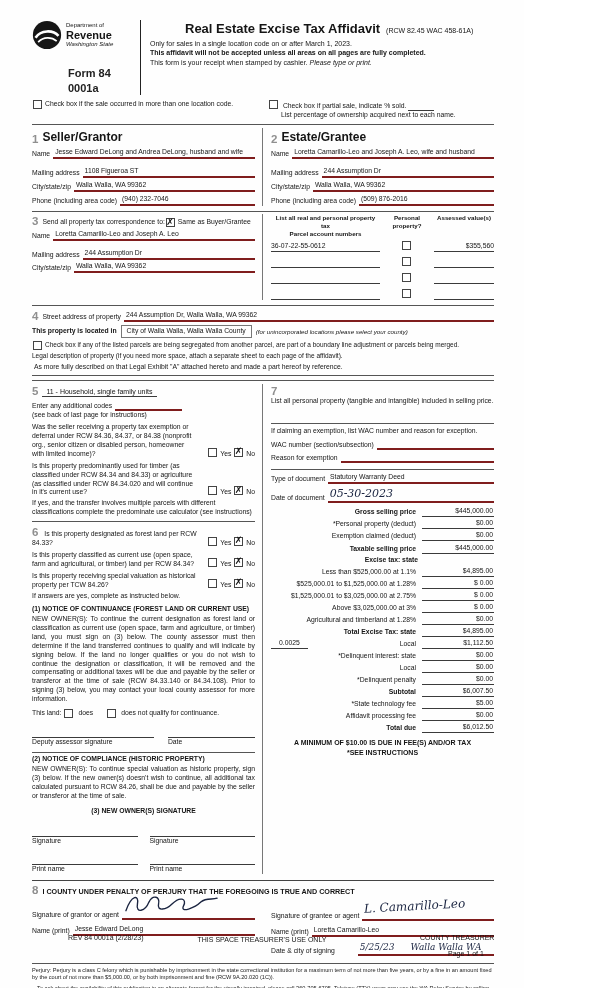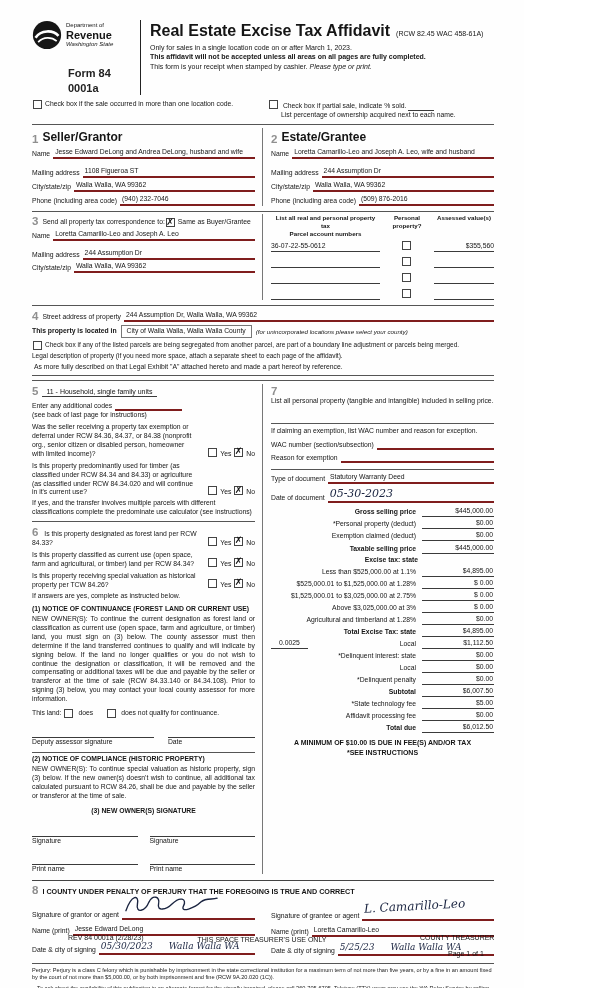--- a/index.html
+++ b/index.html
@@ -22,21 +22,21 @@
   .colL{width:50%;padding-right:7px;}
   .colR{width:50%;padding-left:8px;border-left:1px solid #777;}
   
   .header{display:flex;margin-bottom:5px;}
   .hleft{width:108px;flex:none;}
   .agency{display:flex;align-items:center;gap:4px;}
   .agency-text{display:flex;flex-direction:column;line-height:1.1;}
   .agency-name{font-weight:bold;font-size:11px;}
   .form-number{font-size:11px;margin-top:16px;color:#222;padding-left:36px;}
   .hright{flex:1;border-left:1.5px solid #222;padding-left:9px;}
-  .title{font-size:16px;}
+  .title{font-size:13px;margin-left:35px;}
   .title-line{display:flex;align-items:baseline;gap:6px;margin-bottom:2px;}
   
   .topchecks{display:flex;margin:5px 0 4px 0;}
   .tc-left{width:50%;display:flex;align-items:flex-start;}
   .tc-right{width:50%;padding-left:10px;}
   .indent{margin-left:13px;}
   
   .sechead{margin:2px 0 1px 0;display:flex;align-items:flex-end;flex-wrap:wrap;}
   .sec12{border-top:1px solid #555;padding:3px 0 5px 0;}
   .sec3row{border-top:1px solid #555;padding:2px 0 5px 0;}
@@ -477,38 +477,31 @@
           <div class="frow">
             <span class="flabel">Signature of grantor or agent</span>
             <span class="fvalue"><svg class="scribble" width="96" height="26" viewBox="0 0 100 26">
                   <path d="M2 20 C 8 3, 16 3, 14 13 C 12 23, 22 21, 26 11 C 30 3, 38 5, 36 13 C 34 21, 44 19, 50 13 C 58 5, 66 7, 62 15 C 58 23, 74 17, 80 11 C 86 6, 92 9, 97 7" stroke="#1a2440" stroke-width="1.4" fill="none" stroke-linecap="round"></path>
                 </svg></span>
           </div>
           <div class="frow" style="margin-top:5px;">
             <span class="flabel">Name (print)</span>
             <span class="fvalue">Jesse Edward DeLong</span>
           </div>
-          <div class="frow" style="margin-top:5px;">
-            <span class="flabel">Date &amp; city of signing</span>
-            <span class="fvalue">
-              <span class="hand h9">05/30/2023</span>
-              <span class="hand h9 ml">Walla Walla  WA</span>
-            </span>
-          </div>
         </div>
         <div class="cert-col">
           <div class="frow">
             <span class="flabel">Signature of grantee or agent</span>
             <span class="fvalue"><span class="hand sig-text">L. Camarillo-Leo</span></span>
           </div>
           <div class="frow" style="margin-top:5px;">
             <span class="flabel">Name (print)</span>
             <span class="fvalue">Loretta Camarillo-Leo</span>
           </div>
-          <div class="frow" style="margin-top:5px;">
+          <div class="frow" style="margin-top:5px;gap:20px;">
             <span class="flabel">Date &amp; city of signing</span>
             <span class="fvalue">
               <span class="hand h9">5/25/23</span>
               <span class="hand h9 ml">Walla Walla  WA</span>
             </span>
           </div>
         </div>
       </div>
     </div>
 

